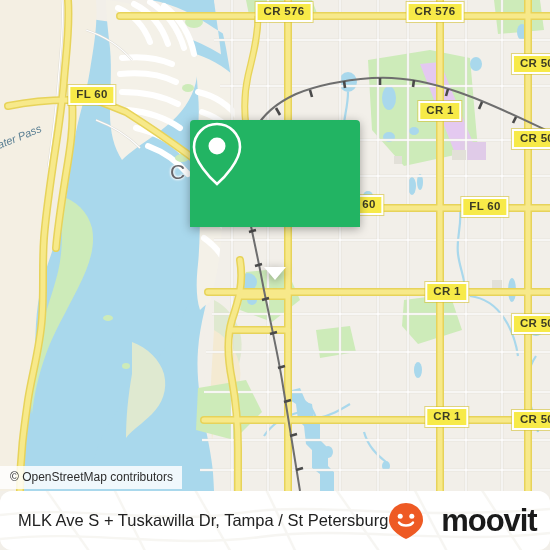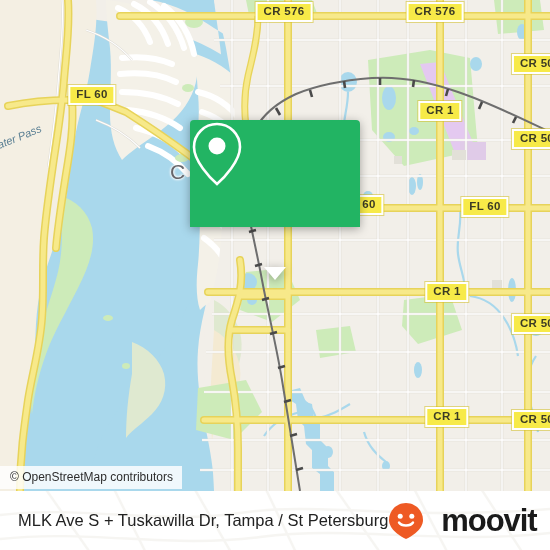--- a/index.html
+++ b/index.html
@@ -88,20 +88,21 @@
   }
 
   
   #footer{
     position:absolute;left:0;top:491px;width:550px;height:59px;
     background:#ffffff;
     display:flex;align-items:center;justify-content:space-between;
     padding:0 16px 0 18px;
     box-sizing:border-box;
     overflow:hidden;
+    border-radius:12px;
   }
   #footer-bg{position:absolute;left:0;top:0;width:550px;height:59px;opacity:.55;}
   #footer-title{
     position:relative;
     color:#222222;
     font-size:16.5px;
     white-space:nowrap;
   }
   #brand{position:relative;display:flex;align-items:center;gap:17px;}
   #brand-word{

